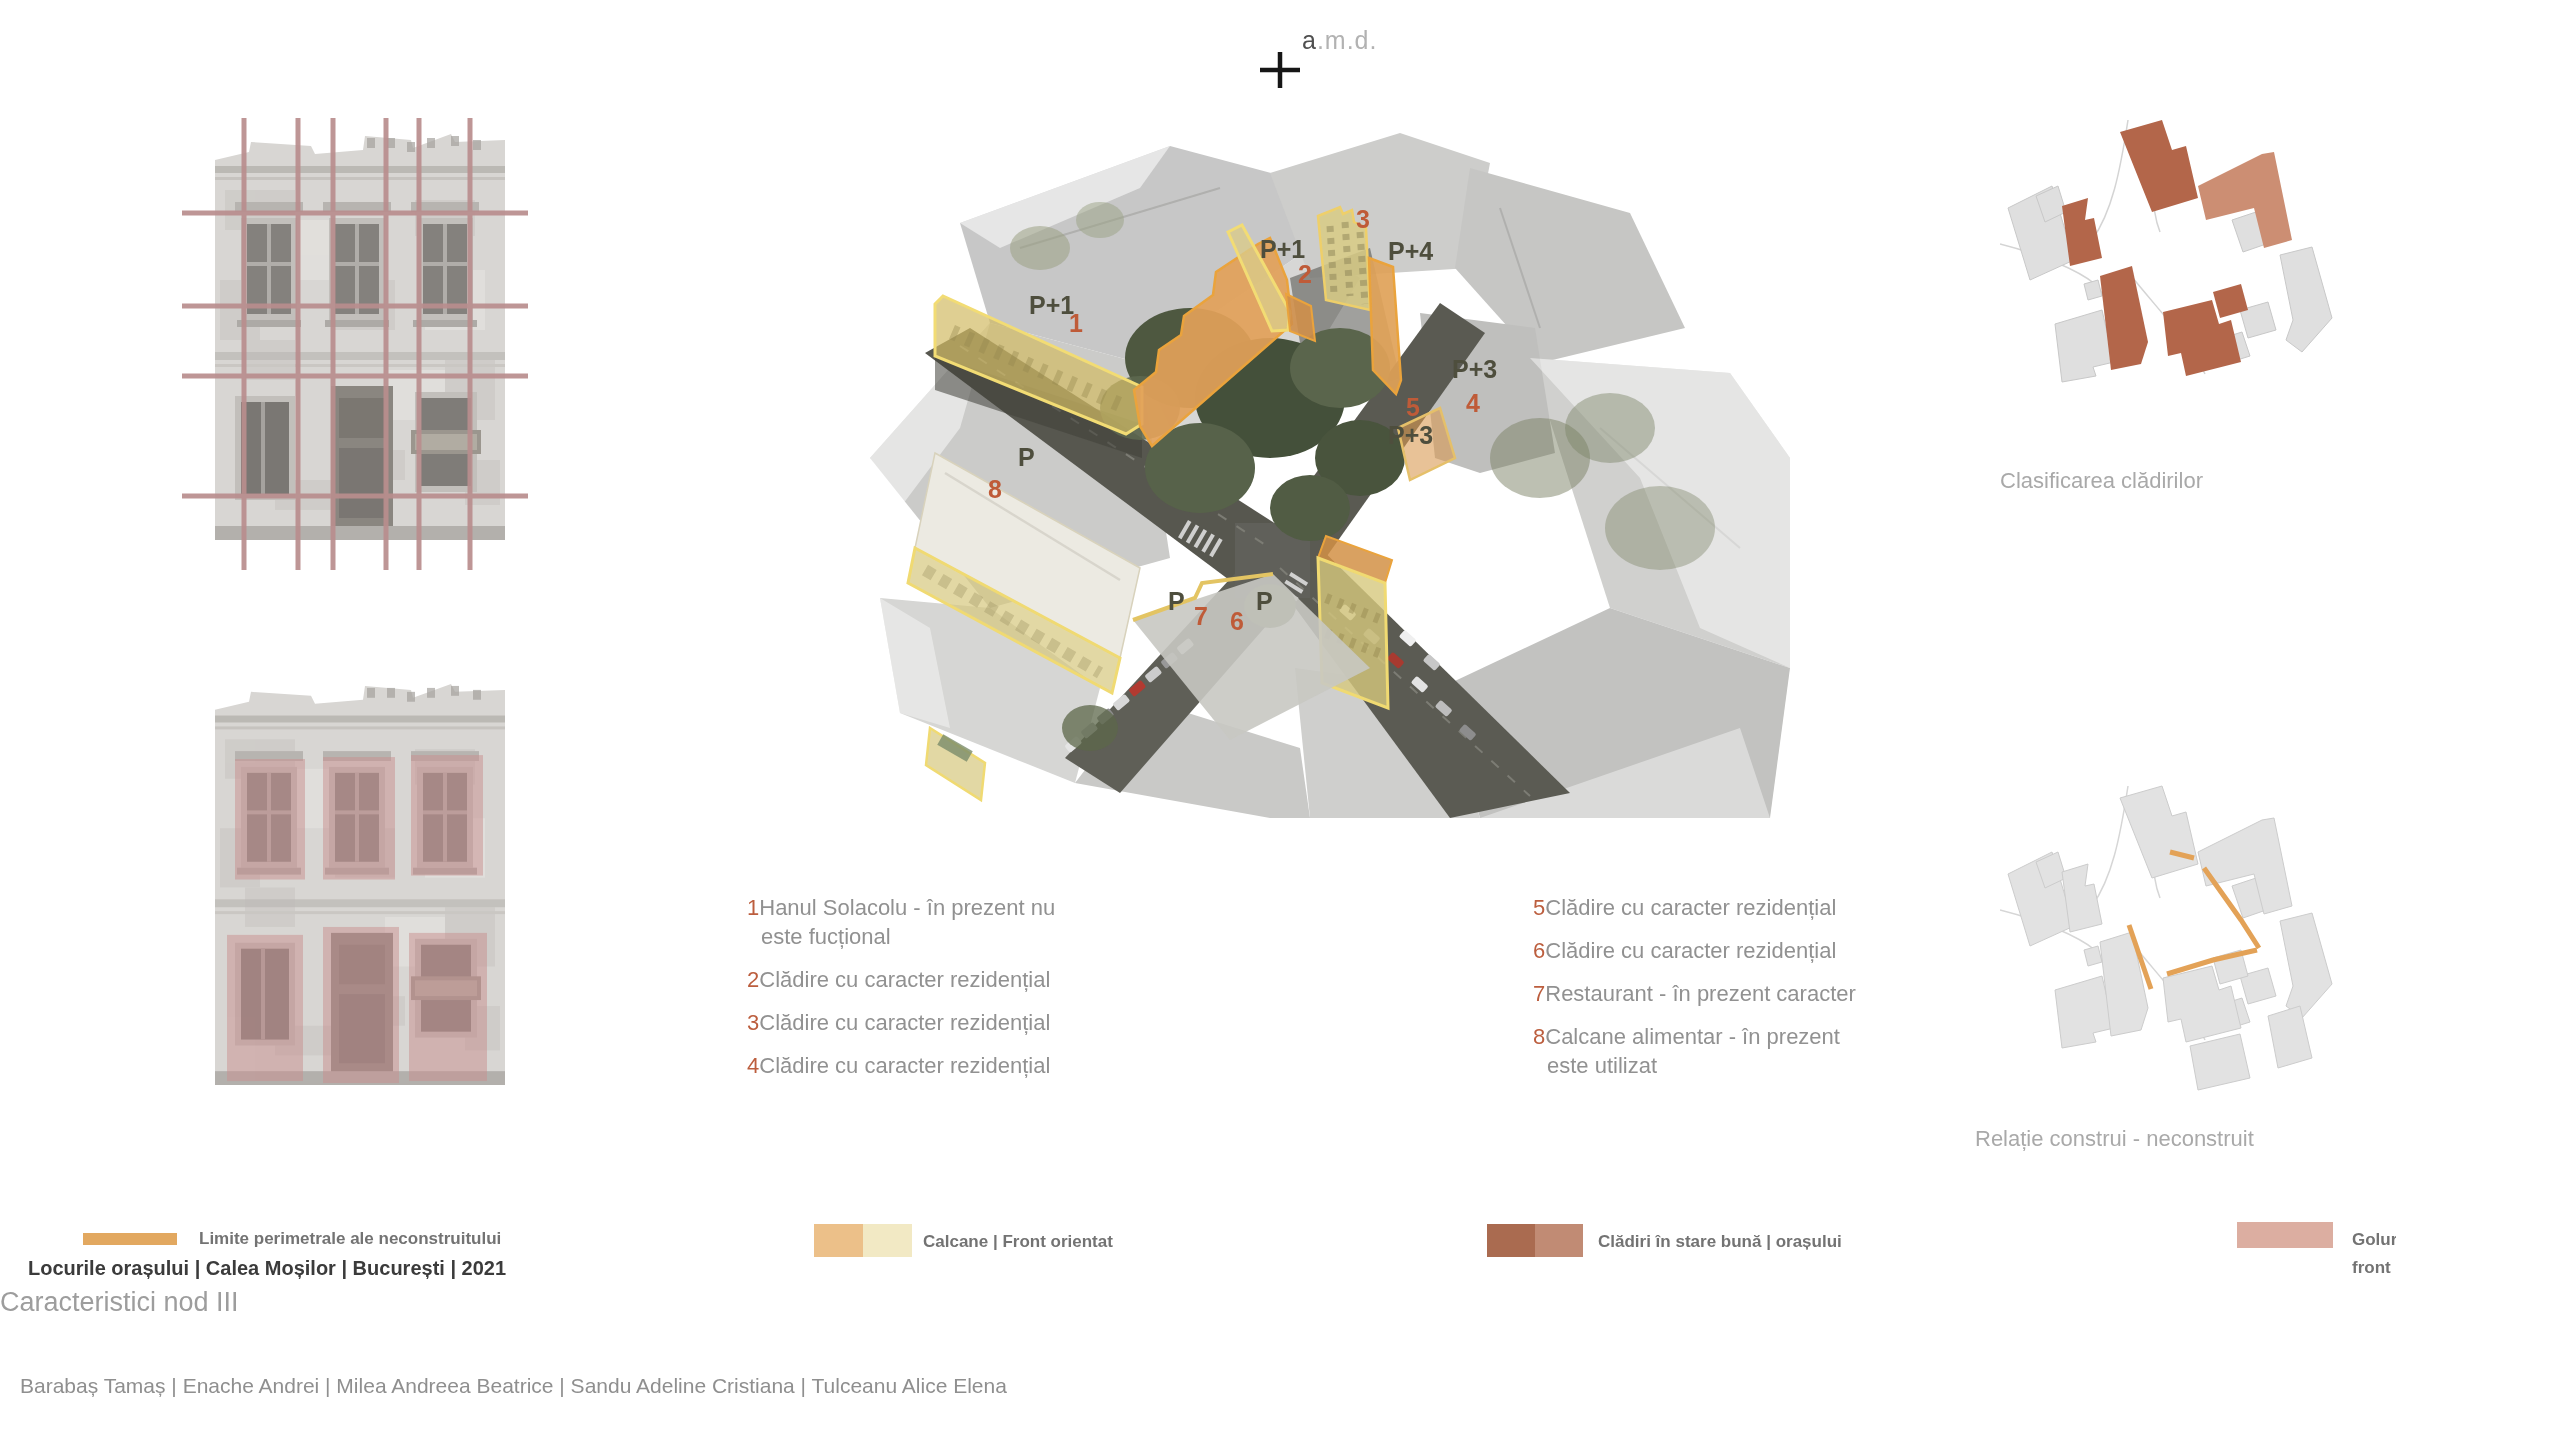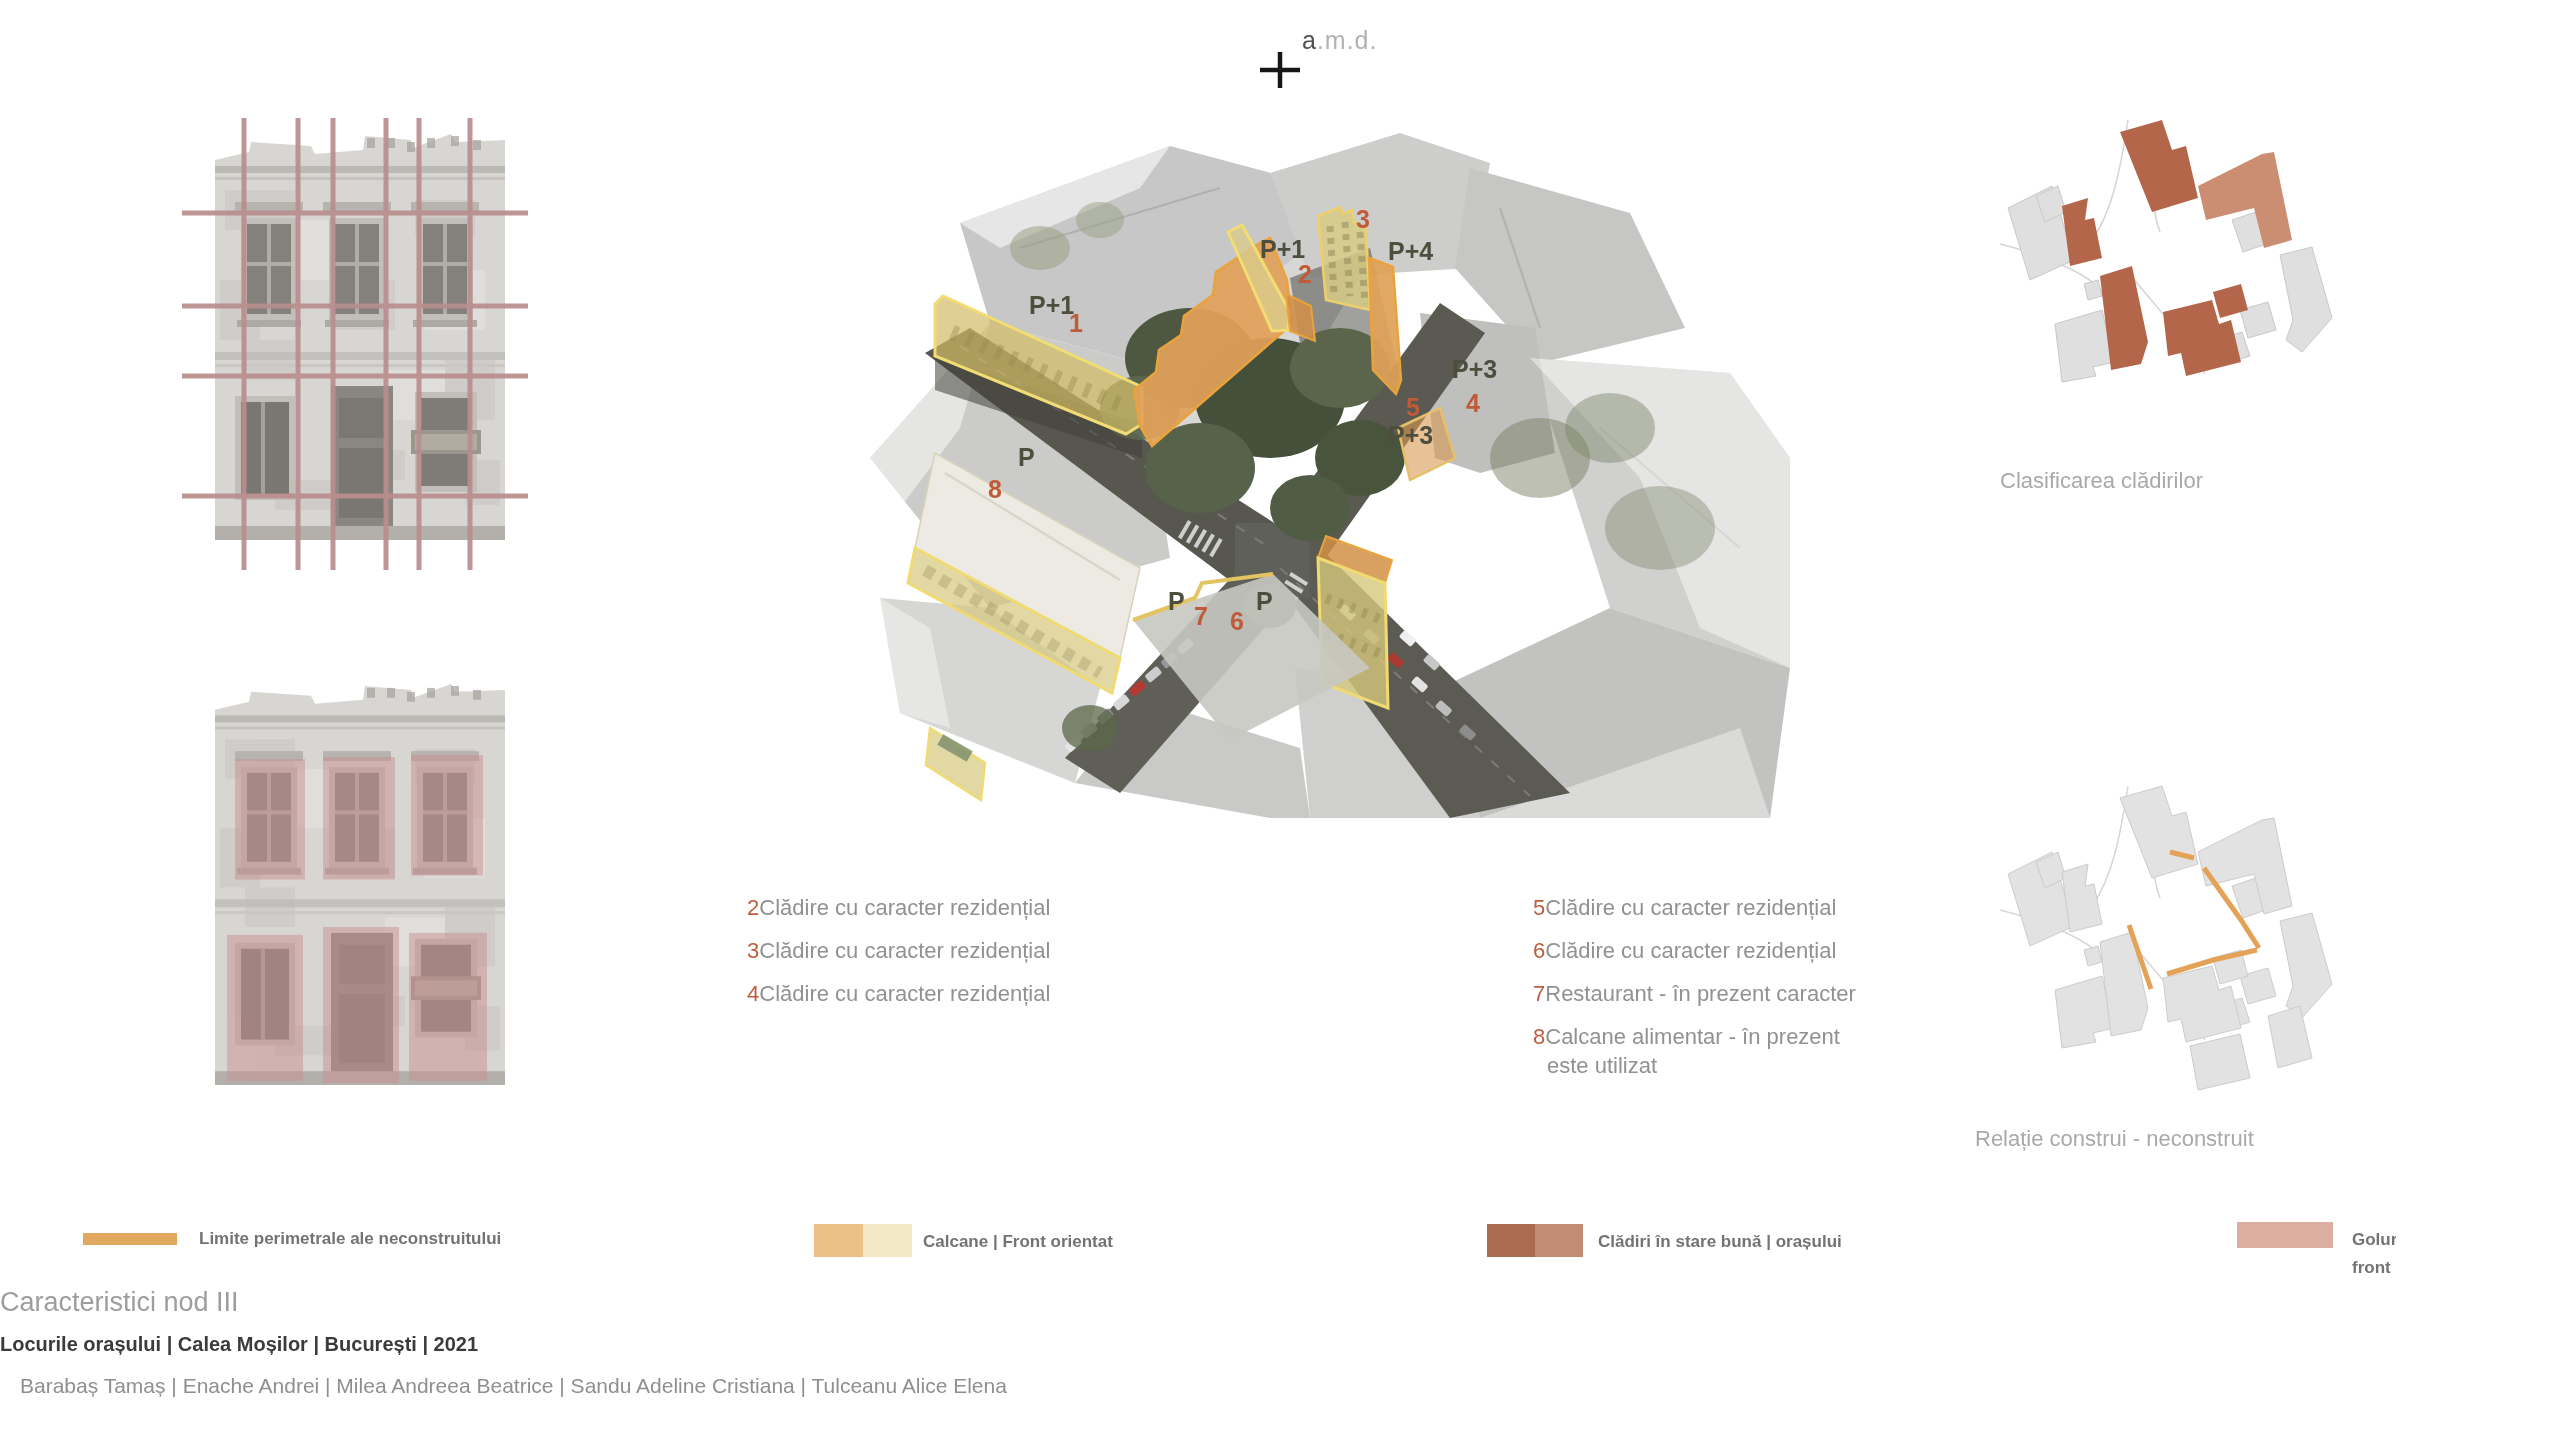--- a/index.html
+++ b/index.html
@@ -16,21 +16,21 @@
   .blist{position:absolute;width:352px;font-size:22px;line-height:29px;color:#919191;}
   .bli{margin-bottom:14px;padding-left:14px;text-indent:-14px;}
   .bli .num{color:#bc5e3e;}
   
   .sw{position:absolute;}
   .sw-half{display:inline-block;width:49px;height:33px;vertical-align:top;}
   .sw-label{position:absolute;font-size:17px;font-weight:bold;color:#737373;line-height:28px;}
   
   .f-line{position:absolute;left:0;width:100%;text-align:left;}
   .f-title{top:1287px;font-size:27px;color:#9d9d9d;}
-  .f-sub{top:1333px;font-size:20px;font-weight:bold;color:#3b3b3b;}
+  .f-sub{top:1257px;font-size:20px;font-weight:bold;color:#3b3b3b;padding-left:28px;}
   .f-auth{top:1374px;font-size:21px;color:#8f8f8f;padding-left:20px;}
   
   .axon-floor{font-size:25px;font-weight:600;fill:#4e4e3d;}
   .axon-num{font-size:25px;font-weight:600;fill:#bf5b38;}
   svg{display:block;}
 </style>
 </head>
 <body>
 
 <div id="canvas">
@@ -355,20 +355,21 @@
     <g fill="none" stroke="#e3a257" stroke-width="5">
       <line x1="170" y1="84" x2="194" y2="90"></line>
       <polyline points="204,100 241,152 259,180"></polyline>
       <polyline points="257,182 213,192 167,206"></polyline>
       <line x1="129" y1="157" x2="151" y2="221"></line>
     </g>
   </svg>
   <div class="caption" style="left:1975px;top:1126px;width:400px">Relație construi - neconstruit</div>
 
   <div class="blist" style="left:747px;top:893px">
+    <div class="bli"><span class="num">1</span><span>Hanul Solacolu - în prezent nu este fucțional</span></div>
     <div class="bli"><span class="num">2</span><span>Clădire cu caracter rezidențial</span></div>
     <div class="bli"><span class="num">3</span><span>Clădire cu caracter rezidențial</span></div>
     <div class="bli"><span class="num">4</span><span>Clădire cu caracter rezidențial</span></div>
   </div>
   <div class="blist" style="left:1533px;top:893px">
     <div class="bli"><span class="num">5</span><span>Clădire cu caracter rezidențial</span></div>
     <div class="bli"><span class="num">6</span><span>Clădire cu caracter rezidențial</span></div>
     <div class="bli"><span class="num">7</span><span>Restaurant - în prezent caracter</span></div>
     <div class="bli"><span class="num">8</span><span>Calcane alimentar - în prezent este utilizat</span></div>
   </div>

